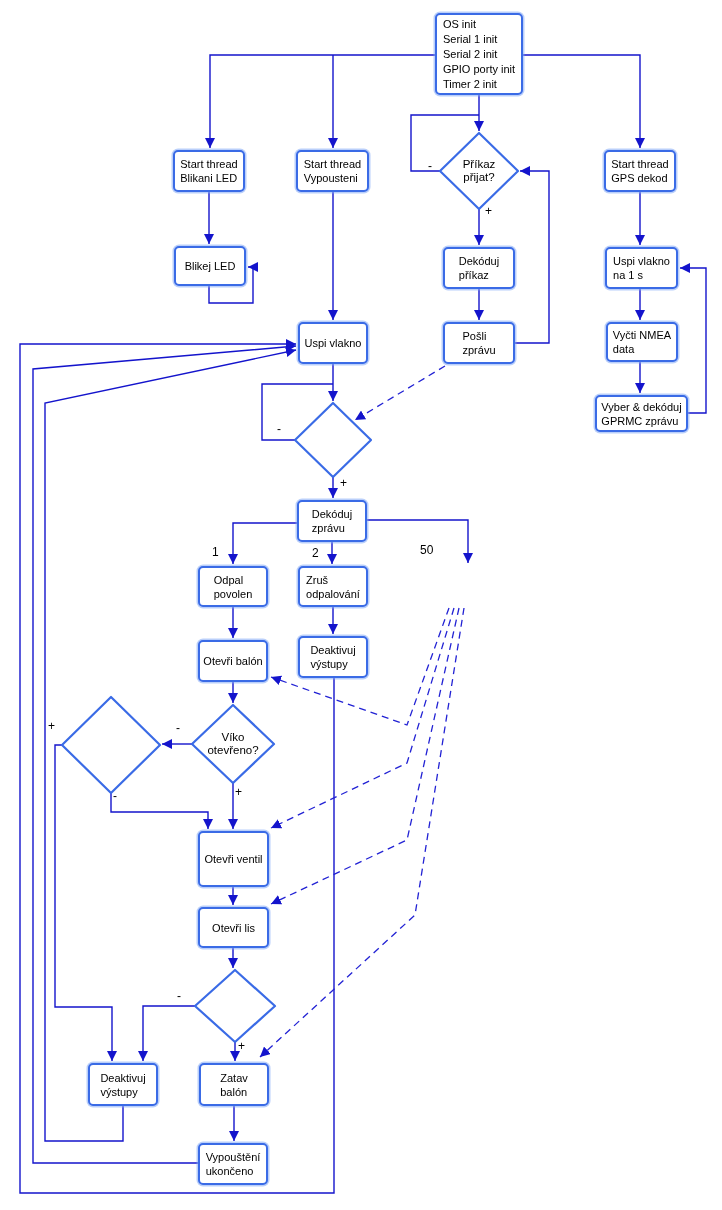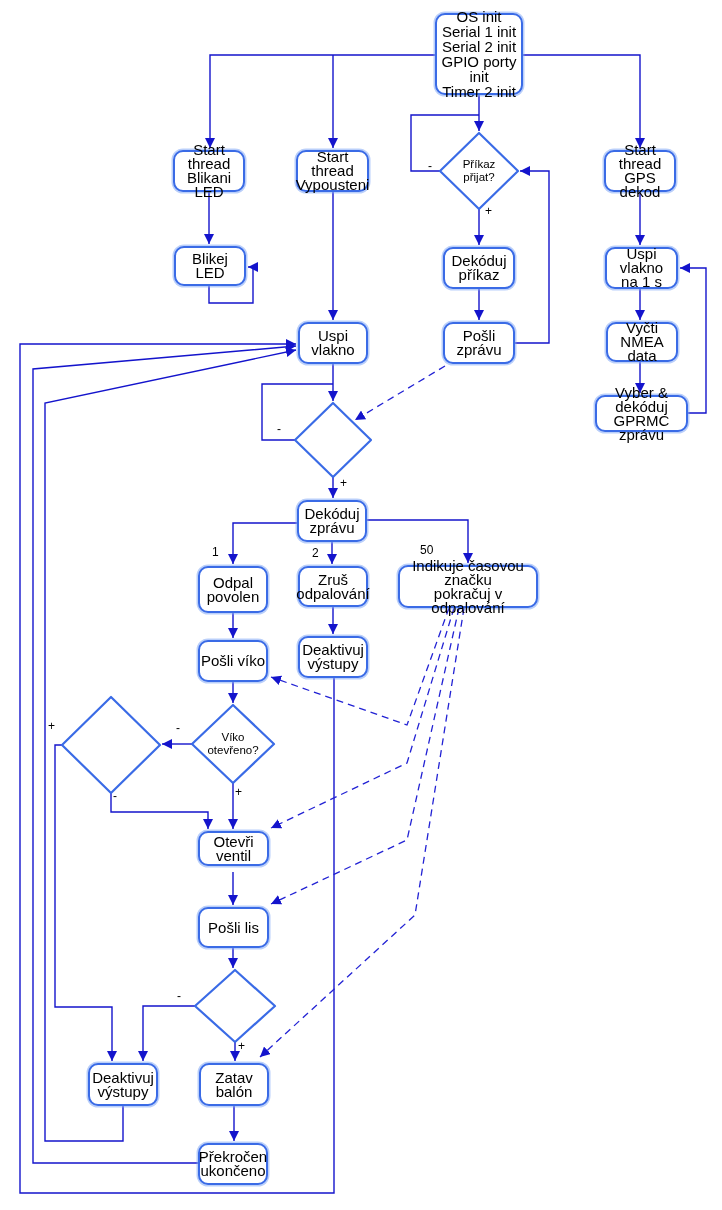--- a/index.html
+++ b/index.html
@@ -1,23 +1,23 @@
 <!DOCTYPE html>
 <html><head>
 <meta charset="utf-8">
 <style>
   html,body{margin:0;padding:0;background:#ffffff;}
   #stage{position:relative;width:722px;height:1210px;background:#ffffff;overflow:hidden;
          font-family:"Liberation Sans",sans-serif;color:#000;}
   #wires{position:absolute;left:0;top:0;z-index:0;}
   .node{position:absolute;z-index:2;box-sizing:border-box;background:#fff;
-        border:2px solid #3a6be6;border-radius:10px;
+        border:2px solid #3a6be6;border-radius:5px;
         box-shadow:0 0 0 1.5px rgba(130,168,245,.55);
-        display:flex;align-items:center;justify-content:center;text-align:center;
-        font-size:15px;line-height:14px;white-space:pre-line;}
+        display:flex;align-items:center;justify-content:center;text-align:left;
+        font-size:11px;line-height:14px;white-space:pre-line;}
   .dtext{position:absolute;z-index:2;display:flex;align-items:center;justify-content:center;
          text-align:center;font-size:11.5px;line-height:13px;white-space:pre-line;}
   .elabel{position:absolute;z-index:3;font-size:12px;line-height:12px;}
 </style>
 </head>
 <body>
 
 <div id="stage">
 
   <svg id="wires" width="722" height="1210" viewBox="0 0 722 1210">
@@ -111,36 +111,34 @@
 zprávu</div>
   <div class="node" style="left:298px;top:322px;width:70px;height:42px">Uspi vlakno</div>
   <div class="node" style="left:605px;top:247px;width:73px;height:42px">Uspi vlakno
 na 1 s</div>
   <div class="node" style="left:606px;top:322px;width:72px;height:40px">Vyčti NMEA
 data</div>
   <div class="node" style="left:595px;top:395px;width:93px;height:37px">Vyber &amp; dekóduj
 GPRMC zprávu</div>
   <div class="node" style="left:297px;top:500px;width:70px;height:42px">Dekóduj
 zprávu</div>
-  <div class="node" style="left:198px;top:566px;width:70px;height:47px">Odpal
+  <div class="node" style="left:198px;top:566px;width:70px;height:41px">Odpal
 povolen</div>
   <div class="node" style="left:298px;top:566px;width:70px;height:41px">Zruš
 odpalování</div>
-  <div class="node" style="left:398px;top:565px;width:140px;height:43px">Indikuje časovou značku
-pokračuj v odpalování</div>
-  <div class="node" style="left:198px;top:640px;width:70px;height:42px">Pošli víko</div>
+  <div class="node" style="left:198px;top:640px;width:70px;height:42px">Otevři balón</div>
   <div class="node" style="left:298px;top:636px;width:70px;height:42px">Deaktivuj
 výstupy</div>
-  <div class="node" style="left:198px;top:831px;width:71px;height:35px">Otevři ventil</div>
-  <div class="node" style="left:198px;top:907px;width:71px;height:41px">Pošli lis</div>
+  <div class="node" style="left:198px;top:831px;width:71px;height:56px">Otevři ventil</div>
+  <div class="node" style="left:198px;top:907px;width:71px;height:41px">Otevři lis</div>
   <div class="node" style="left:88px;top:1063px;width:70px;height:43px">Deaktivuj
 výstupy</div>
   <div class="node" style="left:199px;top:1063px;width:70px;height:43px">Zatav
 balón</div>
-  <div class="node" style="left:198px;top:1143px;width:70px;height:42px">Překročen
+  <div class="node" style="left:198px;top:1143px;width:70px;height:42px">Vypouštění
 ukončeno</div>
 
   <div class="dtext" style="left:434px;top:149px;width:90px;height:44px">Příkaz
 přijat?</div>
   <div class="dtext" style="left:188px;top:722px;width:90px;height:44px">Víko
 otevřeno?</div>
 
   <div class="elabel" style="left:428px;top:160px">-</div>
   <div class="elabel" style="left:485px;top:205px">+</div>
   <div class="elabel" style="left:277px;top:423px">-</div>

